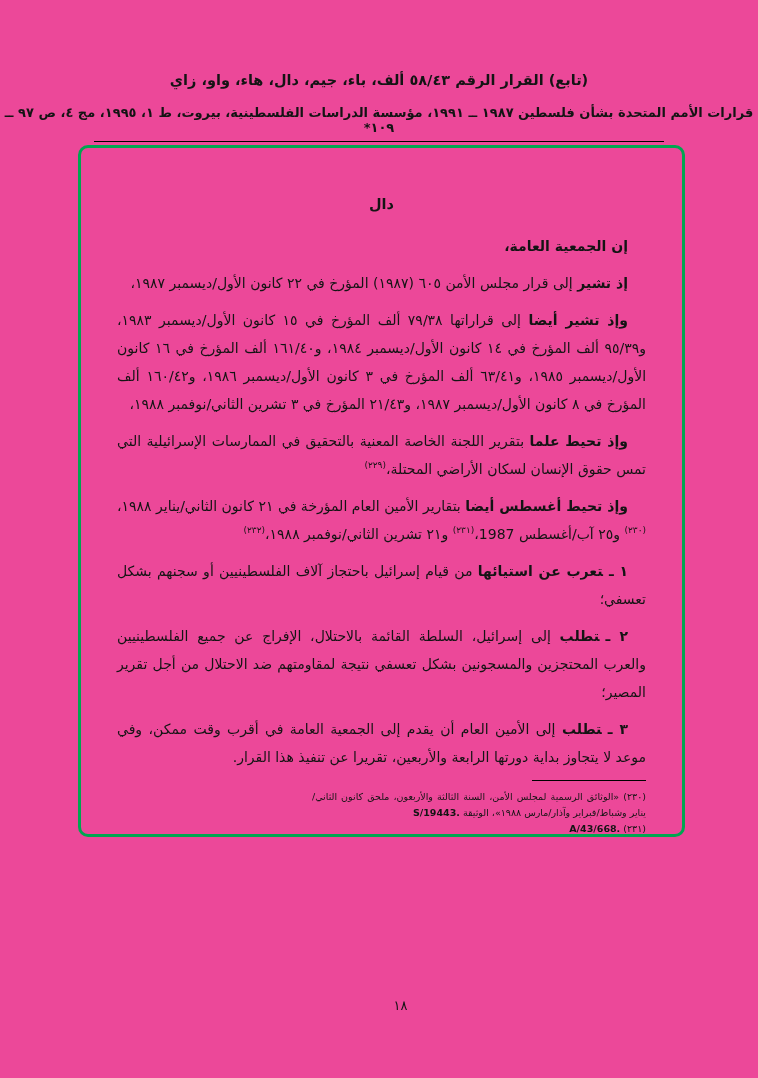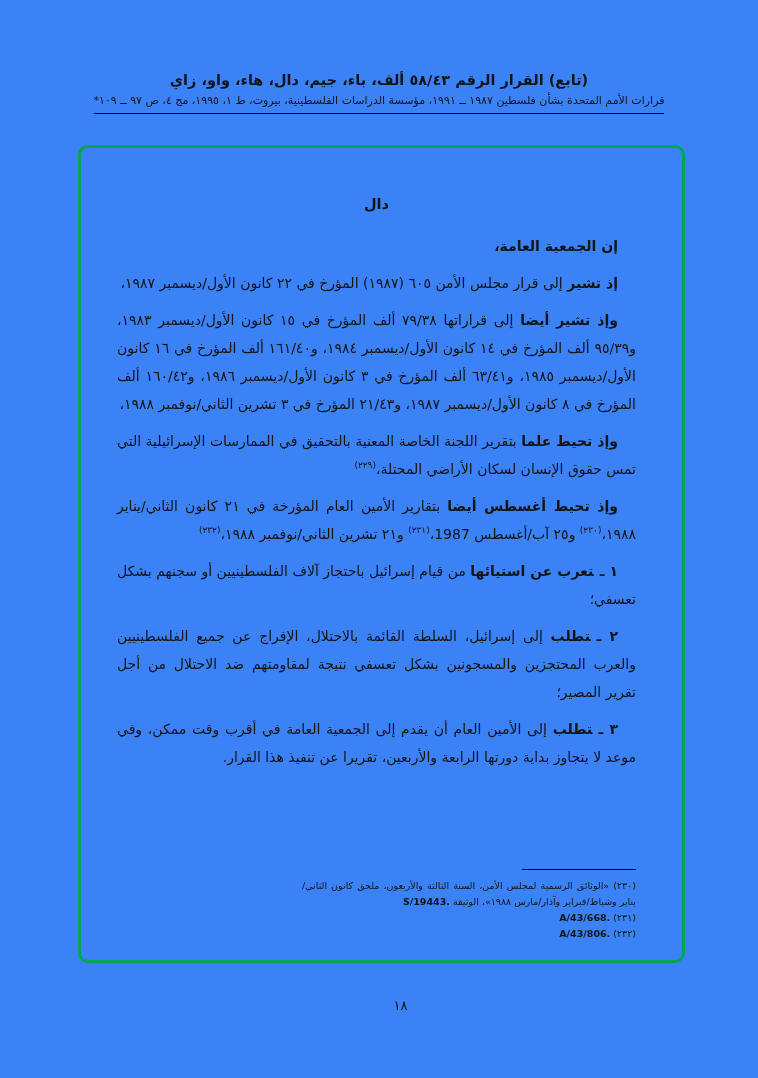--- a/index.html
+++ b/index.html
@@ -1,30 +1,30 @@
 <!DOCTYPE html>
 <html lang="ar" style="--frame-green: #00a651;"><head>
 <meta charset="utf-8">
 <style>
   :root { --frame-green:#00a651; --ink:#141414; }
   * { margin:0; padding:0; box-sizing:border-box; }
   html, body { width:758px; height:1078px; }
   body { background:#ffffff; font-family:"DejaVu Sans", sans-serif; color:var(--ink); }
 
-  .page { position:relative; width:758px; height:1078px; background:#3b82f6; overflow:hidden; }
+  .page { position:relative; width:758px; height:1078px; background:#ec4899; overflow:hidden; }
 
   .doc-header { position:absolute; top:72px; left:0; width:100%; text-align:center; direction:rtl; }
   .doc-title { font-size:14.5px; font-weight:bold; letter-spacing:0.2px; }
-  .doc-source { font-size:11px; font-weight:normal; margin-top:6px; }
+  .doc-source { font-size:13px; font-weight:bold; margin-top:17px; }
   .doc-rule { width:570px; margin:6px auto 0 auto; border-top:1.5px solid #000; }
 
   .green-box {
-    position:absolute; left:78px; top:145px; width:607px; height:818px;
+    position:absolute; left:78px; top:145px; width:607px; height:692px;
     border:3px solid var(--frame-green); border-radius:10px;
-    padding:48px 46px 18px 36px;
+    padding:48px 36px 18px 36px;
     direction:rtl; display:flex; flex-direction:column; overflow:hidden;
   }
 
   .section-heading { text-align:center; font-weight:bold; font-size:14.5px; margin-bottom:20px; flex:none; }
 
   .para { font-size:14px; line-height:28px; text-align:justify; text-indent:18px; margin-bottom:9px; color:var(--ink); }
   .para .lead { font-weight:bold; }
   .opening { font-weight:bold; }
   .opnum { font-weight:bold; margin-inline-end:6px; }
   sup.fnref { font-size:9px; vertical-align:super; line-height:0; }

